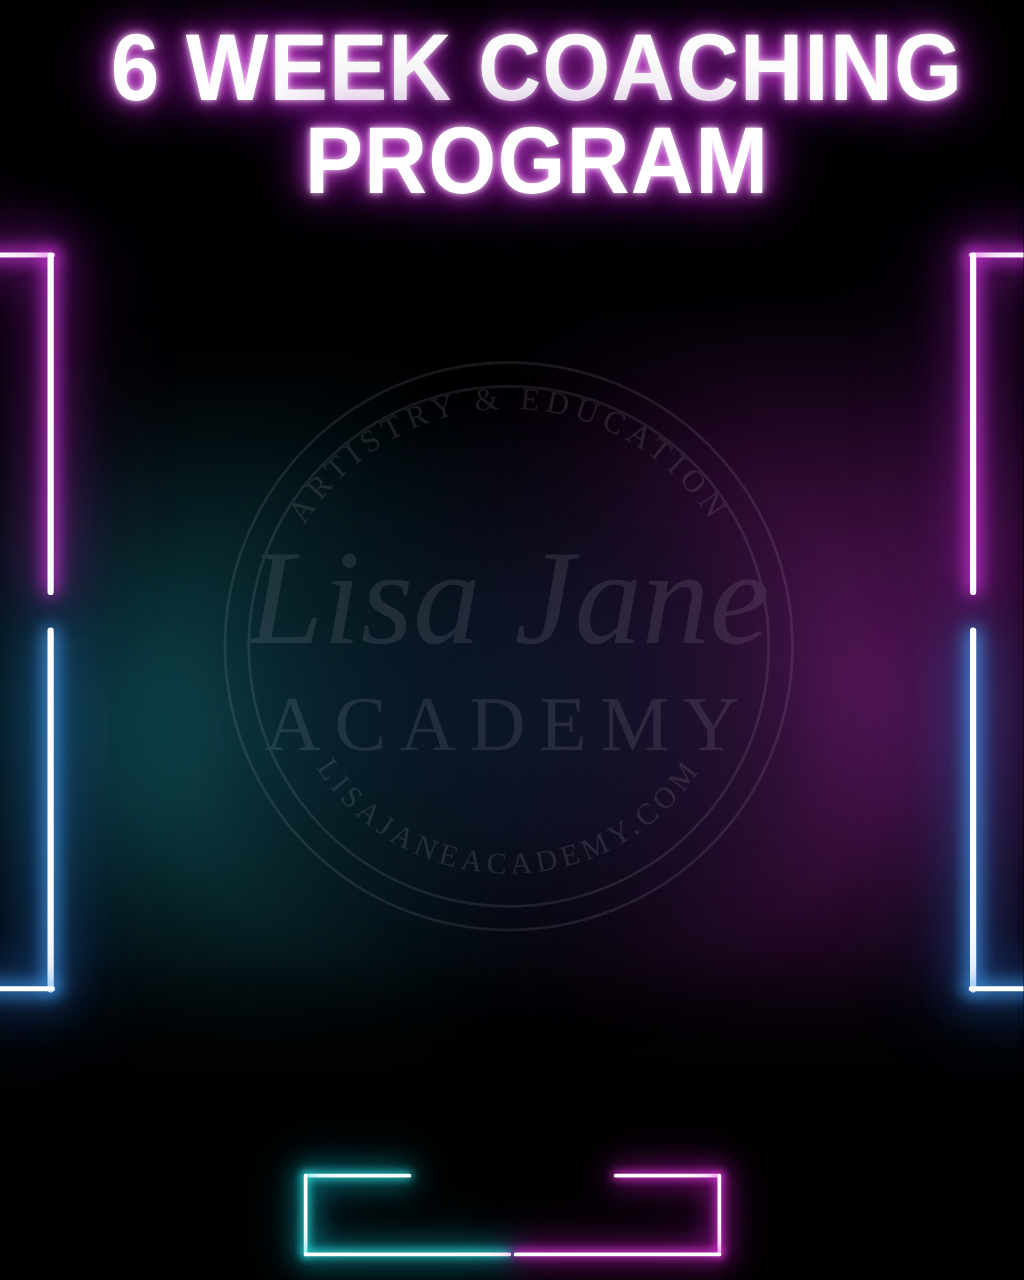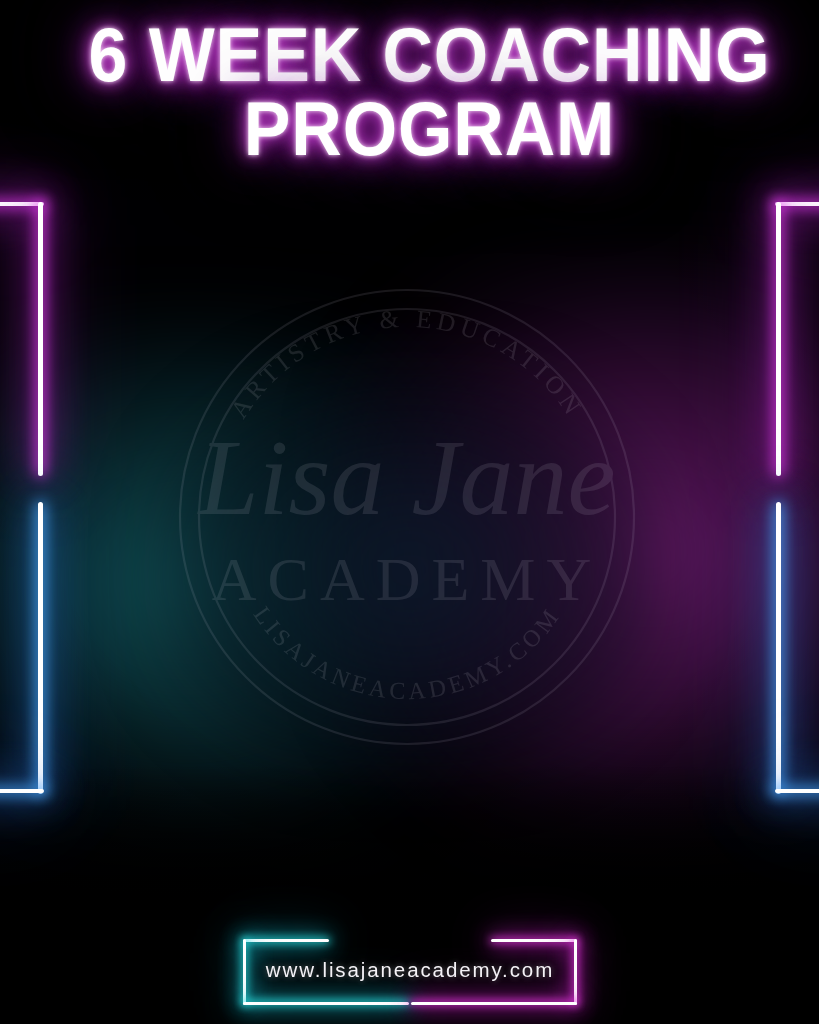--- a/index.html
+++ b/index.html
@@ -344,16 +344,15 @@
     <div class="url-seg pk-glow3" style="left:334px; top:4px;  width:10px; height:72px;"></div>
     <div class="url-seg pk-glow2" style="left:335px; top:5px;  width:8px;  height:70px;"></div>
     <div class="url-seg pk-glow1" style="left:337px; top:6px;  width:5px;  height:68px;"></div>
     <div class="url-seg pk-core" style="left:338px; top:7px;  width:3px;  height:66px;"></div>
 
     <div class="url-seg pk-glow3" style="left:172px; top:66px; width:172px; height:10px;"></div>
     <div class="url-seg pk-glow2" style="left:173px; top:67px; width:170px; height:8px;"></div>
     <div class="url-seg pk-glow1" style="left:174px; top:68px; width:168px; height:5px;"></div>
     <div class="url-seg pk-core" style="left:175px; top:70px; width:166px; height:3px;"></div>
 
-    <div class="url-text">www.lisajaneacademy.com</div>
   </div>
 
 </div>
 
 </body></html>

